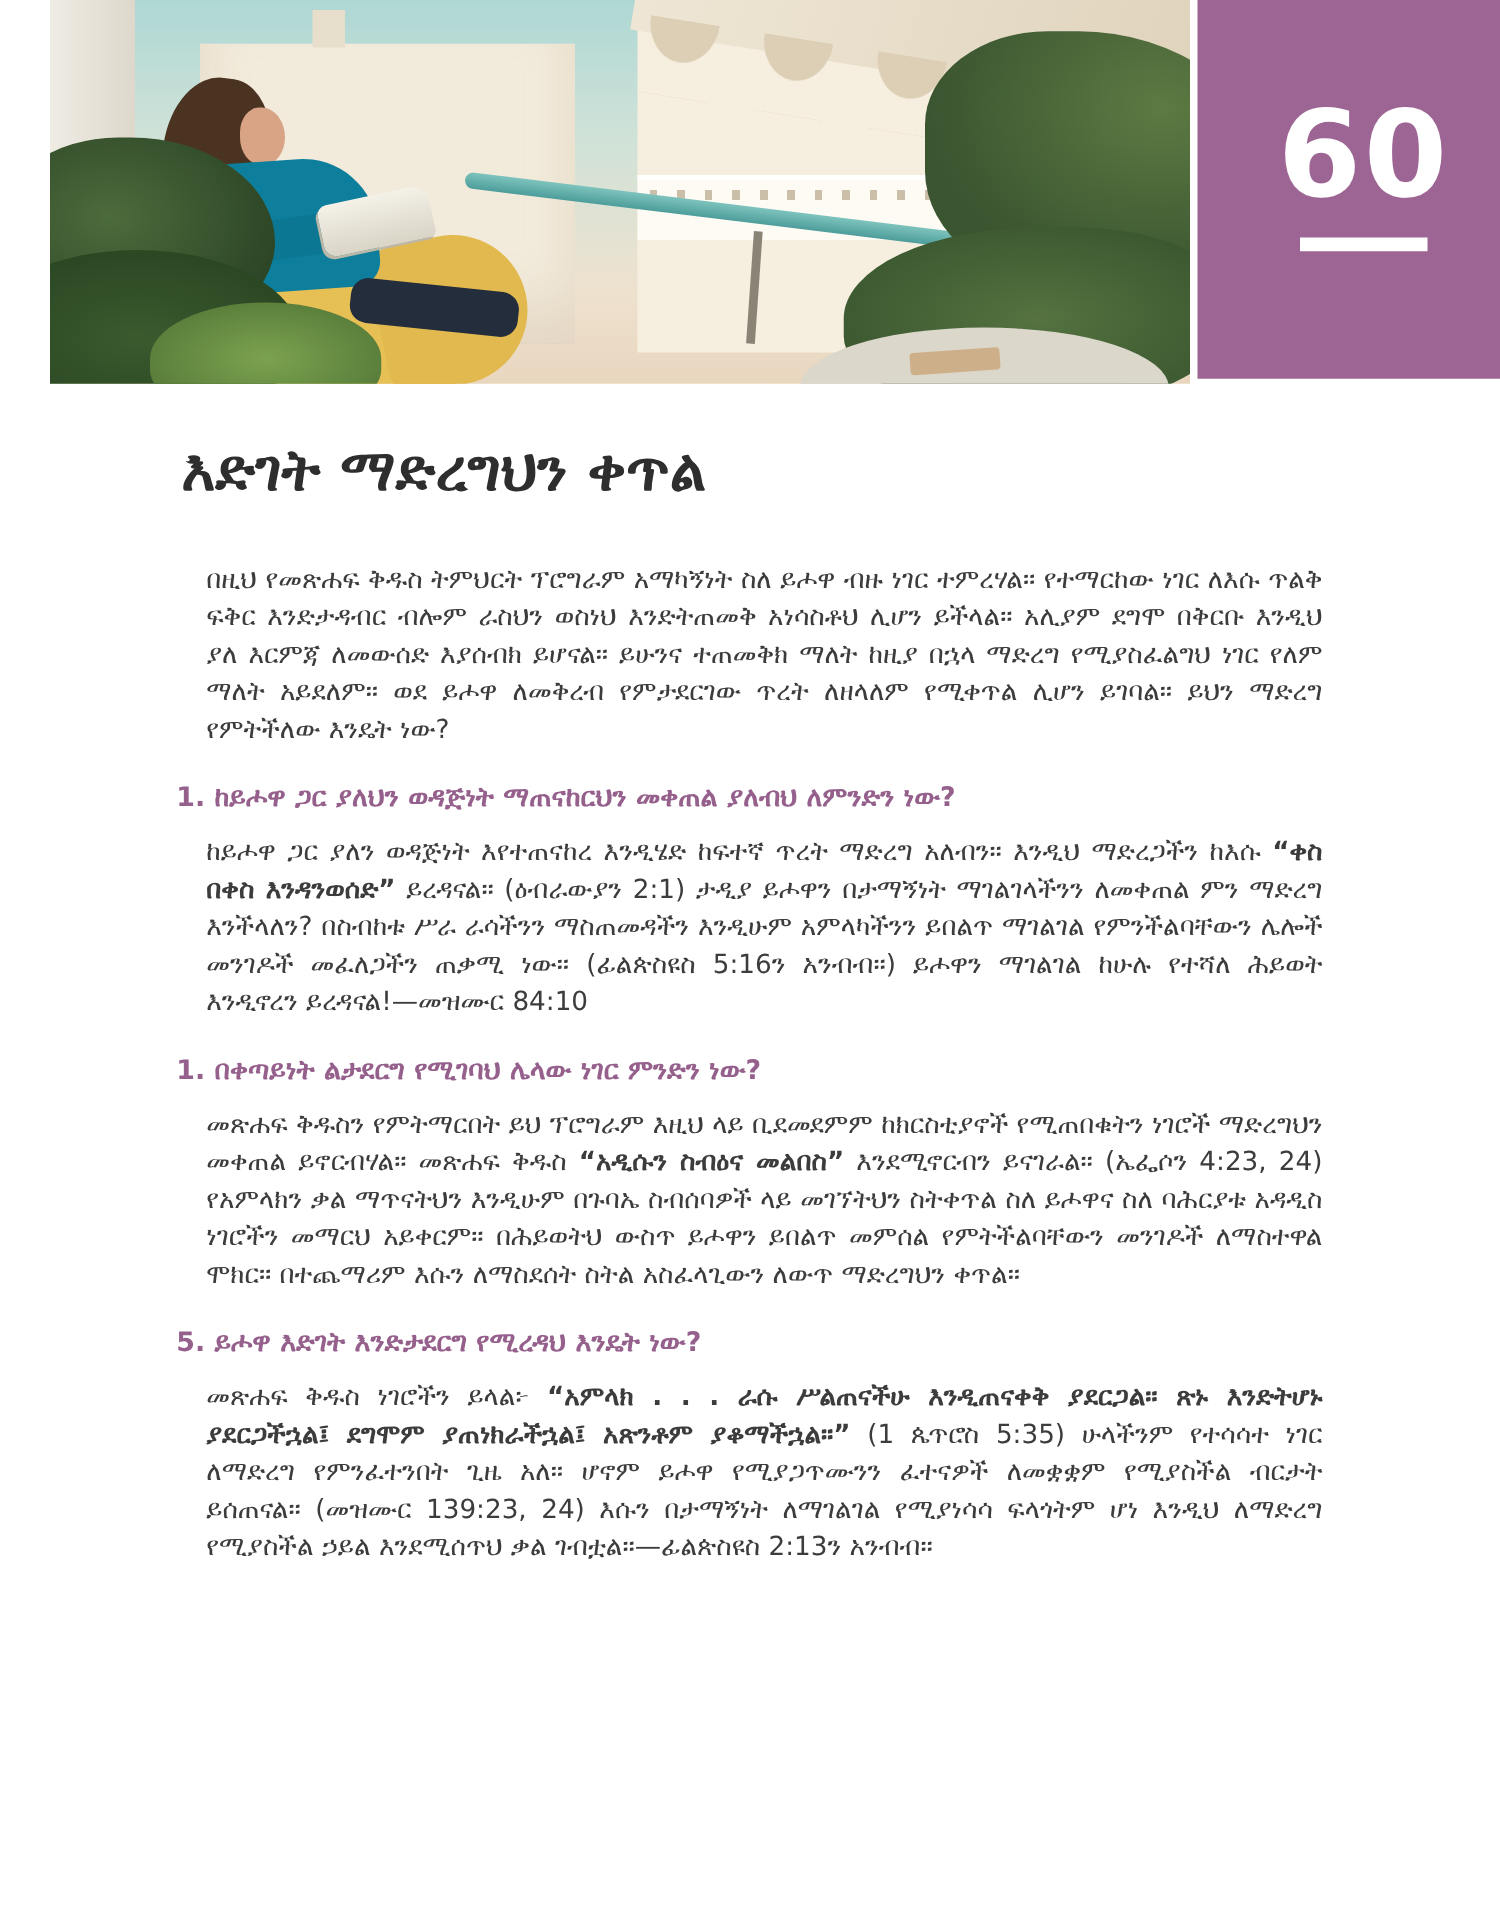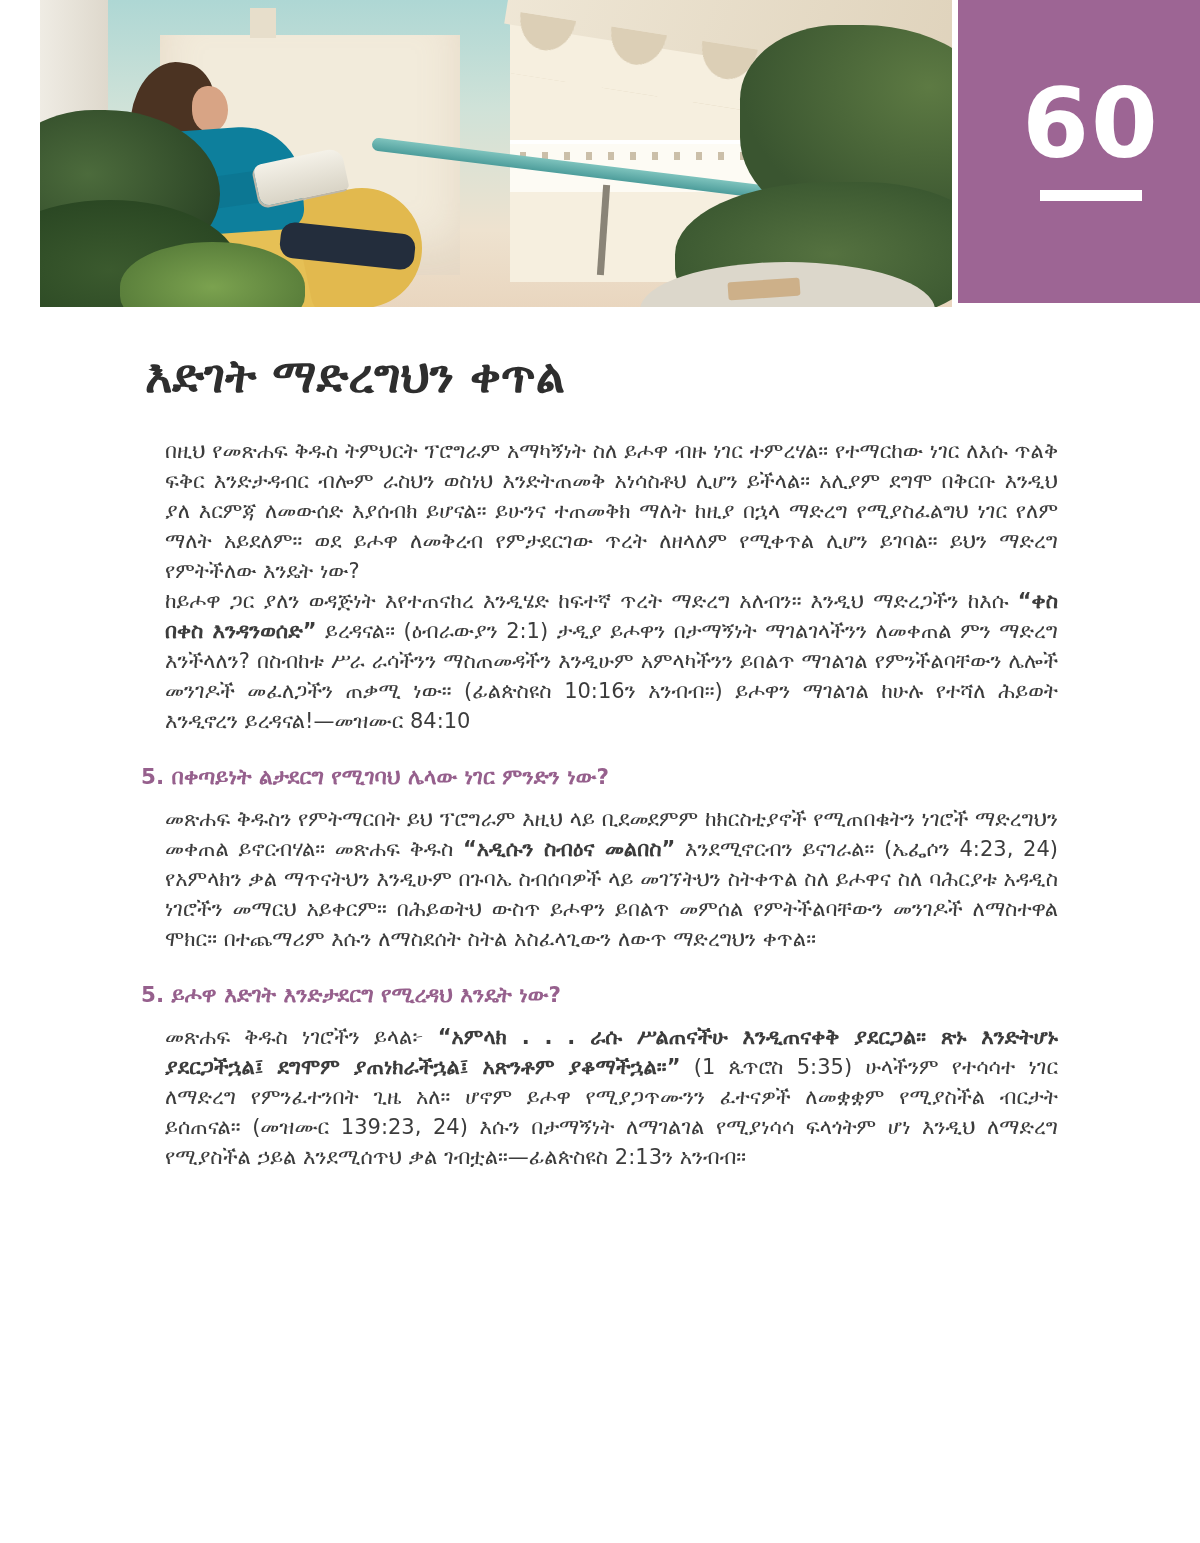--- a/index.html
+++ b/index.html
@@ -64,21 +64,21 @@
   .badge{position:absolute;left:958px;top:0;width:266px;height:303px;background:#9d6594;
       display:flex;flex-direction:column;align-items:center;}
   .badge-num{margin-top:72px;font-size:96px;font-weight:bold;color:#ffffff;line-height:1.1;letter-spacing:2px;}
   .badge-rule{width:102px;height:11px;background:#ffffff;margin-top:12px;}
 
   
   .content{position:absolute;left:141px;top:349px;width:917px;color:#3c3c3c;}
   .content h1{font-size:46px;line-height:1.2;font-weight:bold;color:#2e2e2e;margin:0 0 0 4px;}
   .content h2{font-size:21.5px;line-height:30px;font-weight:bold;color:#96608d;margin:26px 0 12px 0;}
   .body{font-size:21px;line-height:30px;text-align:justify;margin:0;padding-left:24px;}
-  .intro{margin-top:32px;}
+  .intro{margin-top:44px;}
   .bold{font-weight:bold;}
 </style>
 </head>
 <body>
 
 <div class="page">
 
   <div class="hero">
     <div class="b-left"></div>
     <div class="b-left-win"></div>
@@ -114,22 +114,23 @@
   <div class="badge">
     <div class="badge-num">60</div>
     <div class="badge-rule"></div>
   </div>
 
   <div class="content">
     <h1>እድገት ማድረግህን ቀጥል</h1>
 
     <p class="body intro"><span>በዚህ የመጽሐፍ ቅዱስ ትምህርት ፕሮግራም አማካኝነት ስለ ይሖዋ ብዙ ነገር ተምረሃል። የተማርከው ነገር ለእሱ ጥልቅ ፍቅር እንድታዳብር ብሎም ራስህን ወስነህ እንድትጠመቅ አነሳስቶህ ሊሆን ይችላል። አሊያም ደግሞ በቅርቡ እንዲህ ያለ እርምጃ ለመውሰድ እያሰብክ ይሆናል። ይሁንና ተጠመቅክ ማለት ከዚያ በኋላ ማድረግ የሚያስፈልግህ ነገር የለም ማለት አይደለም። ወደ ይሖዋ ለመቅረብ የምታደርገው ጥረት ለዘላለም የሚቀጥል ሊሆን ይገባል። ይህን ማድረግ የምትችለው እንዴት ነው?</span></p>
 
-    <p class="body"><span>ከይሖዋ ጋር ያለን ወዳጅነት እየተጠናከረ እንዲሄድ ከፍተኛ ጥረት ማድረግ አለብን። እንዲህ ማድረጋችን ከእሱ </span><span class="bold">“ቀስ በቀስ እንዳንወሰድ”</span><span> ይረዳናል። (ዕብራውያን 2:1) ታዲያ ይሖዋን በታማኝነት ማገልገላችንን ለመቀጠል ምን ማድረግ እንችላለን? በስብከቱ ሥራ ራሳችንን ማስጠመዳችን እንዲሁም አምላካችንን ይበልጥ ማገልገል የምንችልባቸውን ሌሎች መንገዶች መፈለጋችን ጠቃሚ ነው። (ፊልጵስዩስ 10:16ን አንብብ።) ይሖዋን ማገልገል ከሁሉ የተሻለ ሕይወት እንዲኖረን ይረዳናል!—መዝሙር 84:10</span></p>
+    <h2>1. ከይሖዋ ጋር ያለህን ወዳጅነት ማጠናከርህን መቀጠል ያለብህ ለምንድን ነው?</h2>
+    <p class="body"><span>ከይሖዋ ጋር ያለን ወዳጅነት እየተጠናከረ እንዲሄድ ከፍተኛ ጥረት ማድረግ አለብን። እንዲህ ማድረጋችን ከእሱ </span><span class="bold">“ቀስ በቀስ እንዳንወሰድ”</span><span> ይረዳናል። (ዕብራውያን 2:1) ታዲያ ይሖዋን በታማኝነት ማገልገላችንን ለመቀጠል ምን ማድረግ እንችላለን? በስብከቱ ሥራ ራሳችንን ማስጠመዳችን እንዲሁም አምላካችንን ይበልጥ ማገልገል የምንችልባቸውን ሌሎች መንገዶች መፈለጋችን ጠቃሚ ነው። (ፊልጵስዩስ 5:16ን አንብብ።) ይሖዋን ማገልገል ከሁሉ የተሻለ ሕይወት እንዲኖረን ይረዳናል!—መዝሙር 84:10</span></p>
 
-    <h2>5. በቀጣይነት ልታደርግ የሚገባህ ሌላው ነገር ምንድን ነው?</h2>
+    <h2>1. በቀጣይነት ልታደርግ የሚገባህ ሌላው ነገር ምንድን ነው?</h2>
     <p class="body"><span>መጽሐፍ ቅዱስን የምትማርበት ይህ ፕሮግራም እዚህ ላይ ቢደመደምም ከክርስቲያኖች የሚጠበቁትን ነገሮች ማድረግህን መቀጠል ይኖርብሃል። መጽሐፍ ቅዱስ </span><span class="bold">“አዲሱን ስብዕና መልበስ”</span><span> እንደሚኖርብን ይናገራል። (ኤፌሶን 4:23, 24) የአምላክን ቃል ማጥናትህን እንዲሁም በጉባኤ ስብሰባዎች ላይ መገኘትህን ስትቀጥል ስለ ይሖዋና ስለ ባሕርያቱ አዳዲስ ነገሮችን መማርህ አይቀርም። በሕይወትህ ውስጥ ይሖዋን ይበልጥ መምሰል የምትችልባቸውን መንገዶች ለማስተዋል ሞክር። በተጨማሪም እሱን ለማስደሰት ስትል አስፈላጊውን ለውጥ ማድረግህን ቀጥል።</span></p>
 
     <h2>5. ይሖዋ እድገት እንድታደርግ የሚረዳህ እንዴት ነው?</h2>
     <p class="body"><span>መጽሐፍ ቅዱስ ነገሮችን ይላል፦ </span><span class="bold">“አምላክ . . . ራሱ ሥልጠናችሁ እንዲጠናቀቅ ያደርጋል። ጽኑ እንድትሆኑ ያደርጋችኋል፤ ደግሞም ያጠነክራችኋል፤ አጽንቶም ያቆማችኋል።”</span><span> (1 ጴጥሮስ 5:35) ሁላችንም የተሳሳተ ነገር ለማድረግ የምንፈተንበት ጊዜ አለ። ሆኖም ይሖዋ የሚያጋጥሙንን ፈተናዎች ለመቋቋም የሚያስችል ብርታት ይሰጠናል። (መዝሙር 139:23, 24) እሱን በታማኝነት ለማገልገል የሚያነሳሳ ፍላጎትም ሆነ እንዲህ ለማድረግ የሚያስችል ኃይል እንደሚሰጥህ ቃል ገብቷል።—ፊልጵስዩስ 2:13ን አንብብ።</span></p>
   </div>
 
 </div>
 
 </body></html>

